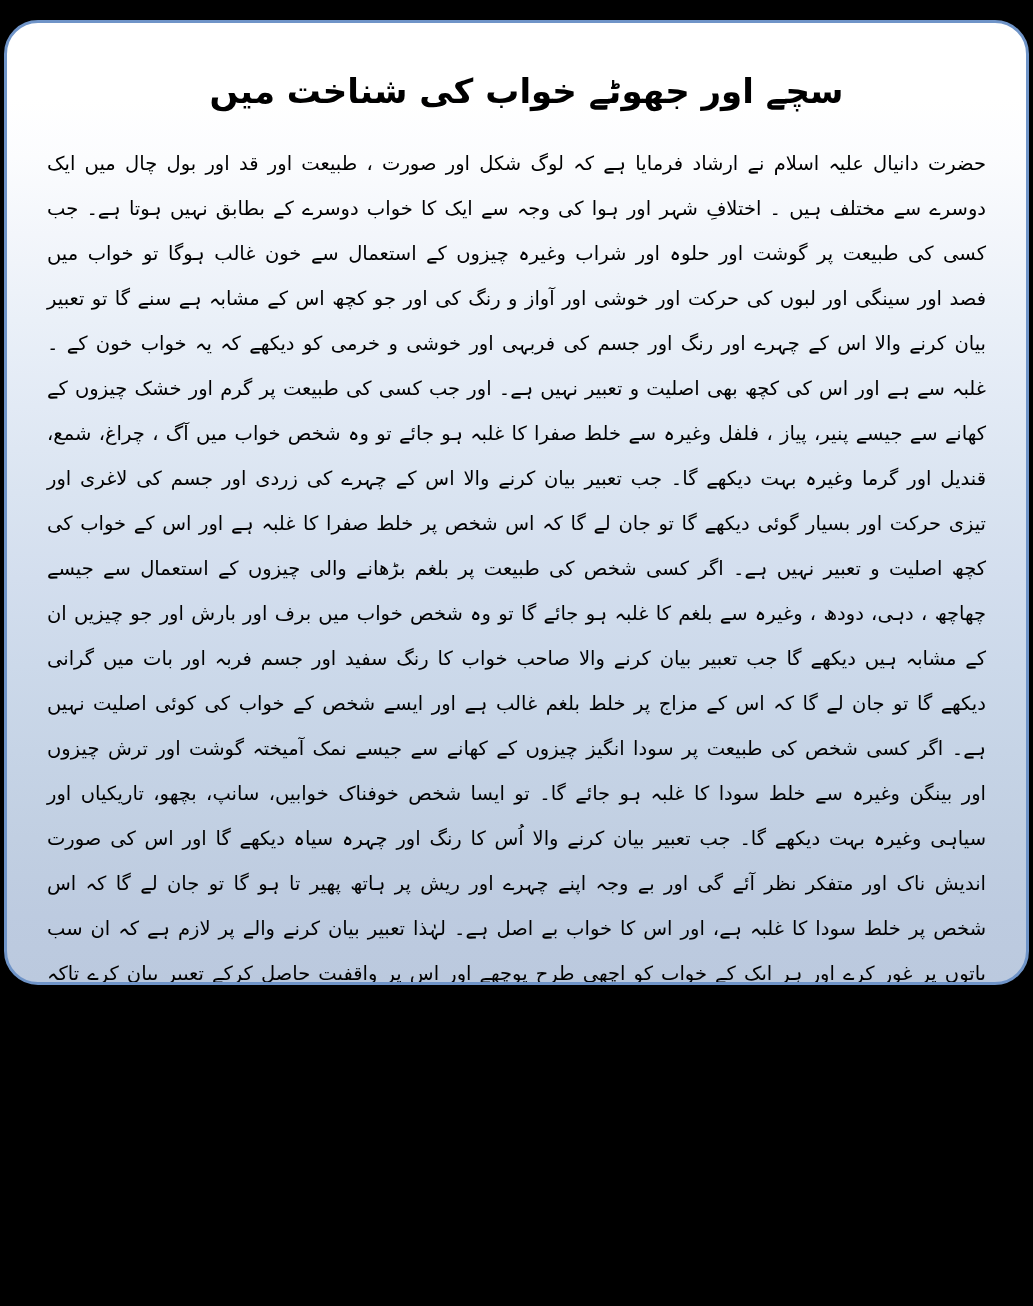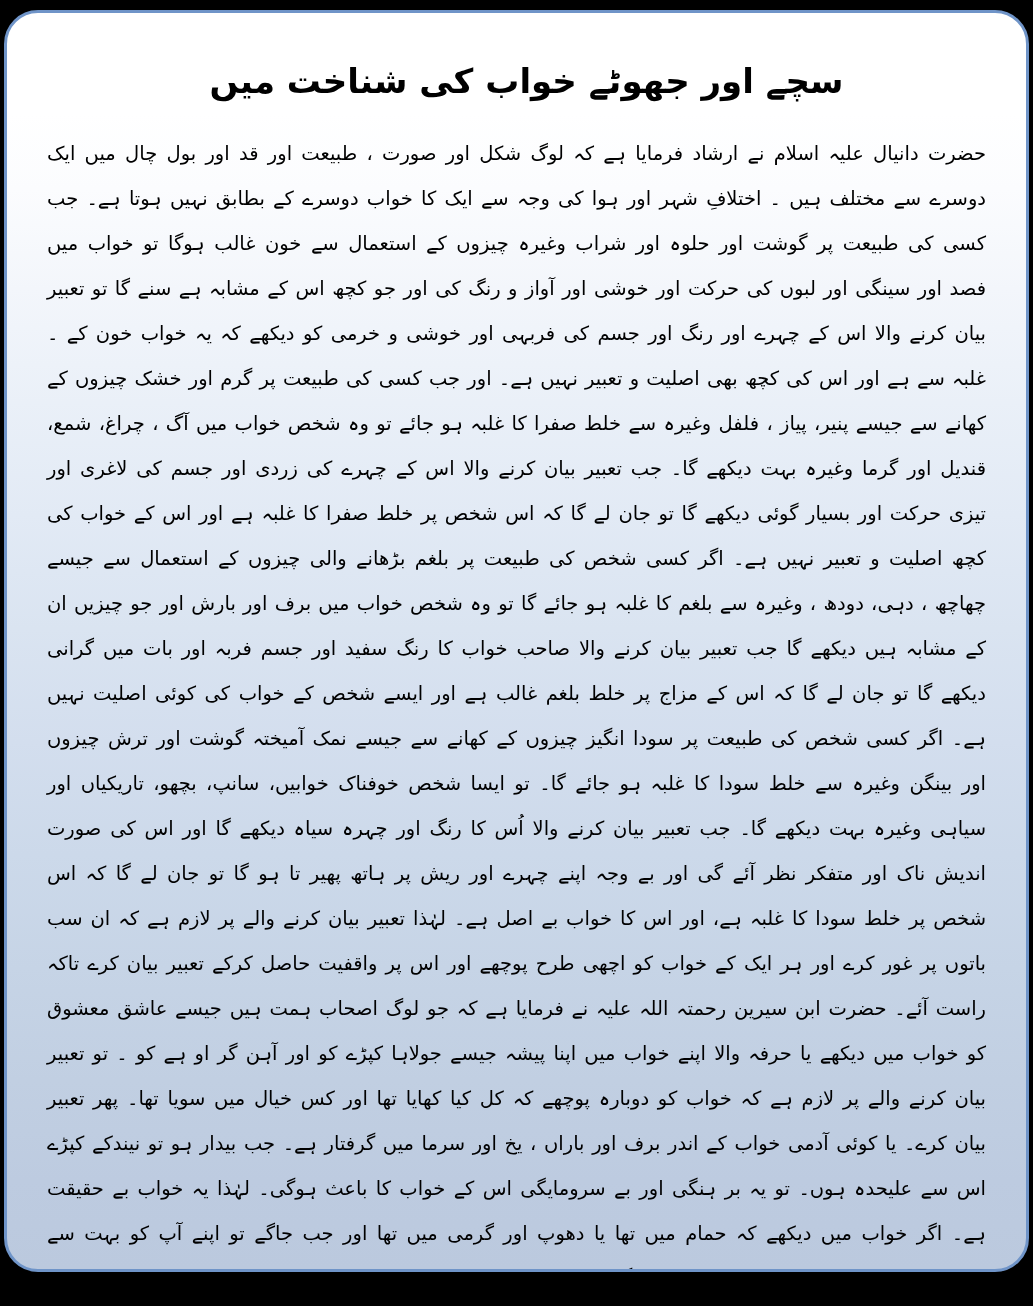--- a/index.html
+++ b/index.html
@@ -11,23 +11,23 @@
   body {
     width: 1033px;
     height: 1306px;
     overflow: hidden;
     font-family: "DejaVu Sans", sans-serif;
   }
 
   #page {
     position: absolute;
     left: 4px;
-    top: 10px;
+    top: 20px;
     width: 1025px;
-    height: 1262px;
+    height: 965px;
     box-sizing: border-box;
     border: 3px solid #6f94c8;
     border-radius: 34px;
     background: linear-gradient(to bottom,
         #ffffff 0%,
         #ffffff 8%,
         #fbfcfe 14%,
         #f3f6fb 22%,
         #eaf0f8 31%,
         #e2eaf5 40%,

